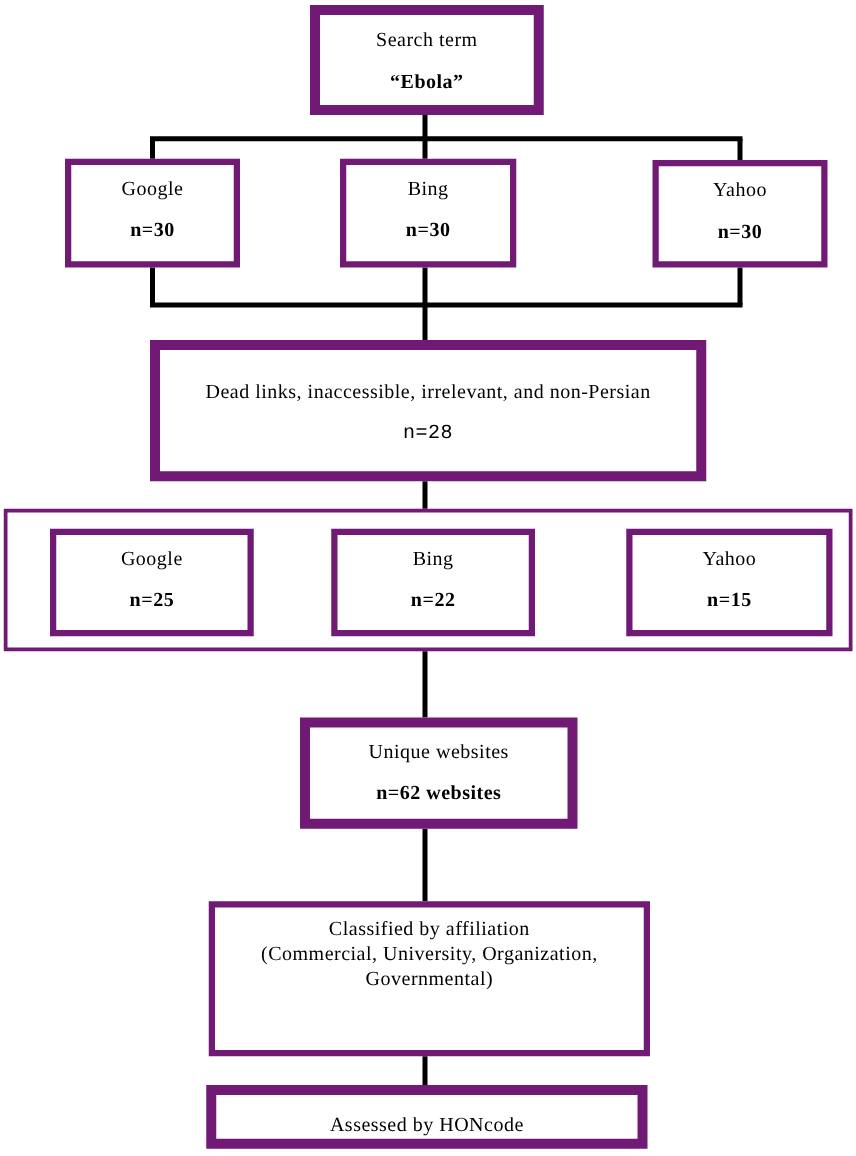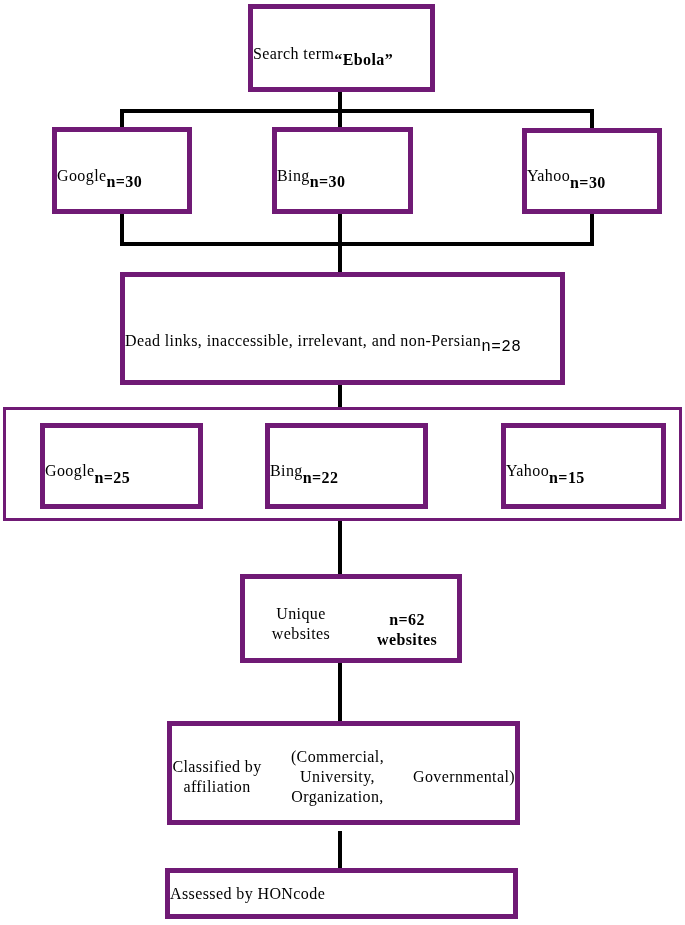--- a/index.html
+++ b/index.html
@@ -14,23 +14,23 @@
     background: #ffffff;
     font-family: "Liberation Serif", "DejaVu Serif", serif;
     font-size: 16px;
     color: #000000;
     letter-spacing: 0.4px;
   }
   .box {
     position: absolute;
     box-sizing: border-box;
     background: #ffffff;
-    border: 5px solid #701a75;
+    border: 8px solid #701a75;
     display: flex;
-    flex-direction: row;
+    flex-direction: column;
     align-items: center;
     text-align: center;
     line-height: 20px;
   }
   .b5 { border-width: 5px; }
   .b3 { border-width: 3px; }
   .cline {
     position: absolute;
     background: #000000;
   }
@@ -40,22 +40,22 @@
   .search-box   { left: 248px; top: 4px;   width: 187px; height: 88px;  padding-top: 11px; }
   .g1           { left: 52px;  top: 127px; width: 140px; height: 87px;  padding-top: 10px; }
   .bi1          { left: 272px; top: 127px; width: 141px; height: 87px;  padding-top: 10px; }
   .y1           { left: 522px; top: 128px; width: 140px; height: 86px;  padding-top: 10px; }
   .excl         { left: 120px; top: 272px; width: 445px; height: 113px; padding-top: 24px; line-height: 19px; }
   .wrapbox      { left: 3px;   top: 407px; width: 679px; height: 114px; }
   .g2           { left: 34px;  top: 13px;  width: 163px; height: 86px;  padding-top: 10px; }
   .bi2          { left: 259px; top: 13px;  width: 163px; height: 86px;  padding-top: 10px; }
   .y2           { left: 495px; top: 13px;  width: 165px; height: 86px;  padding-top: 10px; }
   .uniq         { left: 240px; top: 574px; width: 222px; height: 89px;  padding-top: 10px; }
-  .clsf         { left: 167px; top: 721px; width: 353px; height: 104px; padding-top: 8px; }
-  .assd         { left: 165px; top: 868px; width: 353px; height: 51px;  justify-content: flex-start; padding-top: 0; }
+  .clsf         { left: 167px; top: 721px; width: 353px; height: 124px; padding-top: 8px; }
+  .assd         { left: 165px; top: 868px; width: 353px; height: 51px;  justify-content: flex-end; padding-top: 12px; }
   .excl .gap2   { margin-top: 14px; font-family: Liberation Mono, monospace; }
   .clsf .gap2   { }
 </style>
 </head>
 <body>
 
 <div class="canvas">
 
   <div class="cline" style="left:338px; top:90px;  width:4px;  height:23px;"></div>
   <div class="cline" style="left:120px; top:109px; width:474px; height:4px;"></div>

